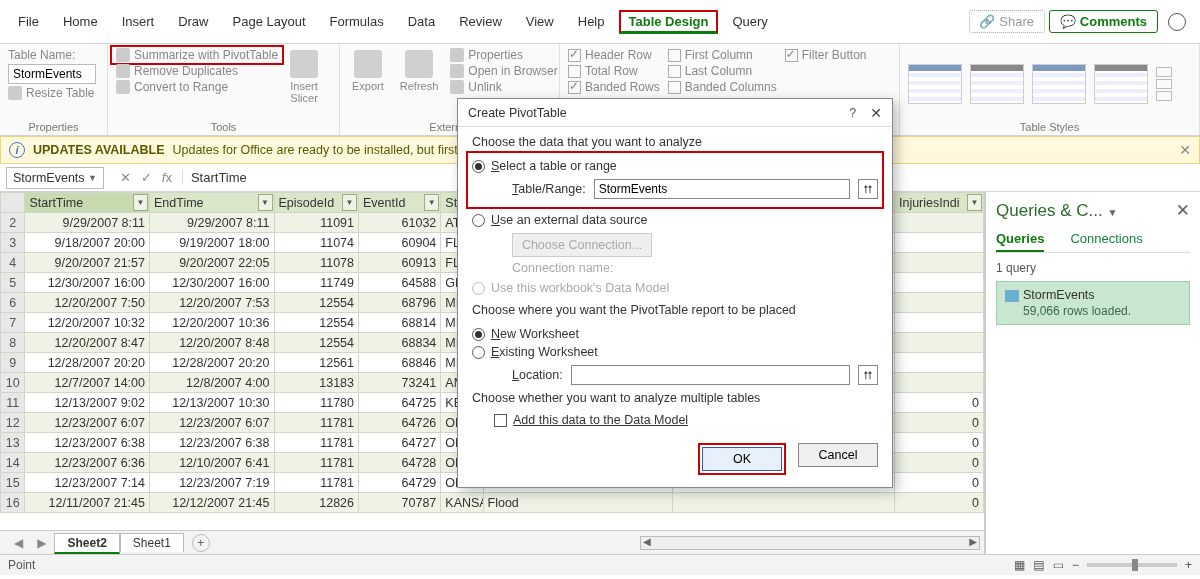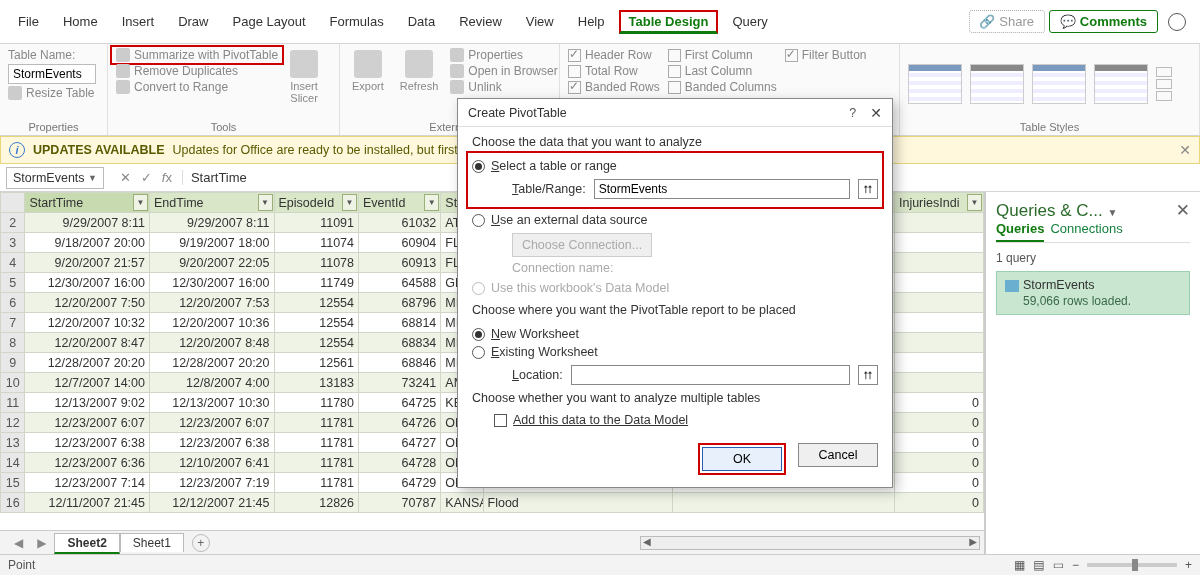--- a/index.html
+++ b/index.html
@@ -71,21 +71,21 @@
 .hsbar { flex: 1; display: flex; align-items: center; justify-content: flex-end; padding-right: 4px; }
 .hscroll { width: 340px; height: 14px; border: 1px solid #bbb; background: #eee; position: relative; }
 .hscroll::before { content: "◀"; position: absolute; left: 2px; top: -1px; font-size: 10px; color: #666; }
 .hscroll::after { content: "▶"; position: absolute; right: 2px; top: -1px; font-size: 10px; color: #666; }
 
 
 .qpane { width: 215px; background: #fff; border-left: 1px solid #ccc; padding: 8px 10px; display: flex; flex-direction: column; }
 .qpane .qhdr { display: flex; align-items: center; justify-content: space-between; color: #2a6b2a; font-size: 17px; }
 .qpane .qhdr .dd { font-size: 10px; color: #666; }
 .qpane .qhdr .xx { color: #666; cursor: pointer; }
-.qtabs { display: flex; gap: 6px; font-size: 13px; border-bottom: 1px solid #ddd; }
+.qtabs { display: flex; gap: 26px; margin-top: 10px; font-size: 13px; border-bottom: 1px solid #ddd; }
 .qtabs .qt { padding-bottom: 4px; color: #15803d; }
 .qtabs .qt.active { border-bottom: 2px solid #0f7b0f; color: #0f7b0f; font-weight: 600; }
 .qcount { margin-top: 8px; font-size: 12px; color: #555; }
 .qitem { margin-top: 6px; background: #c8e6d0; border: 1px solid #9acfb0; padding: 6px 8px; font-size: 12.5px; }
 .qitem .qicon { display: inline-block; width: 14px; height: 12px; background: #6aaed0; margin-right: 4px; vertical-align: middle; }
 .qitem .sub { color: #3a6a4a; font-size: 12px; margin-top: 2px; padding-left: 18px; }
 
 
 .statusbar { height: 21px; border-top: 1px solid #ccc; background: #f3f3f3; display: flex; align-items: center; padding: 0 8px; font-size: 12px; color: #555; }
 .statusbar .sright { margin-left: auto; display: flex; gap: 8px; align-items: center; }

